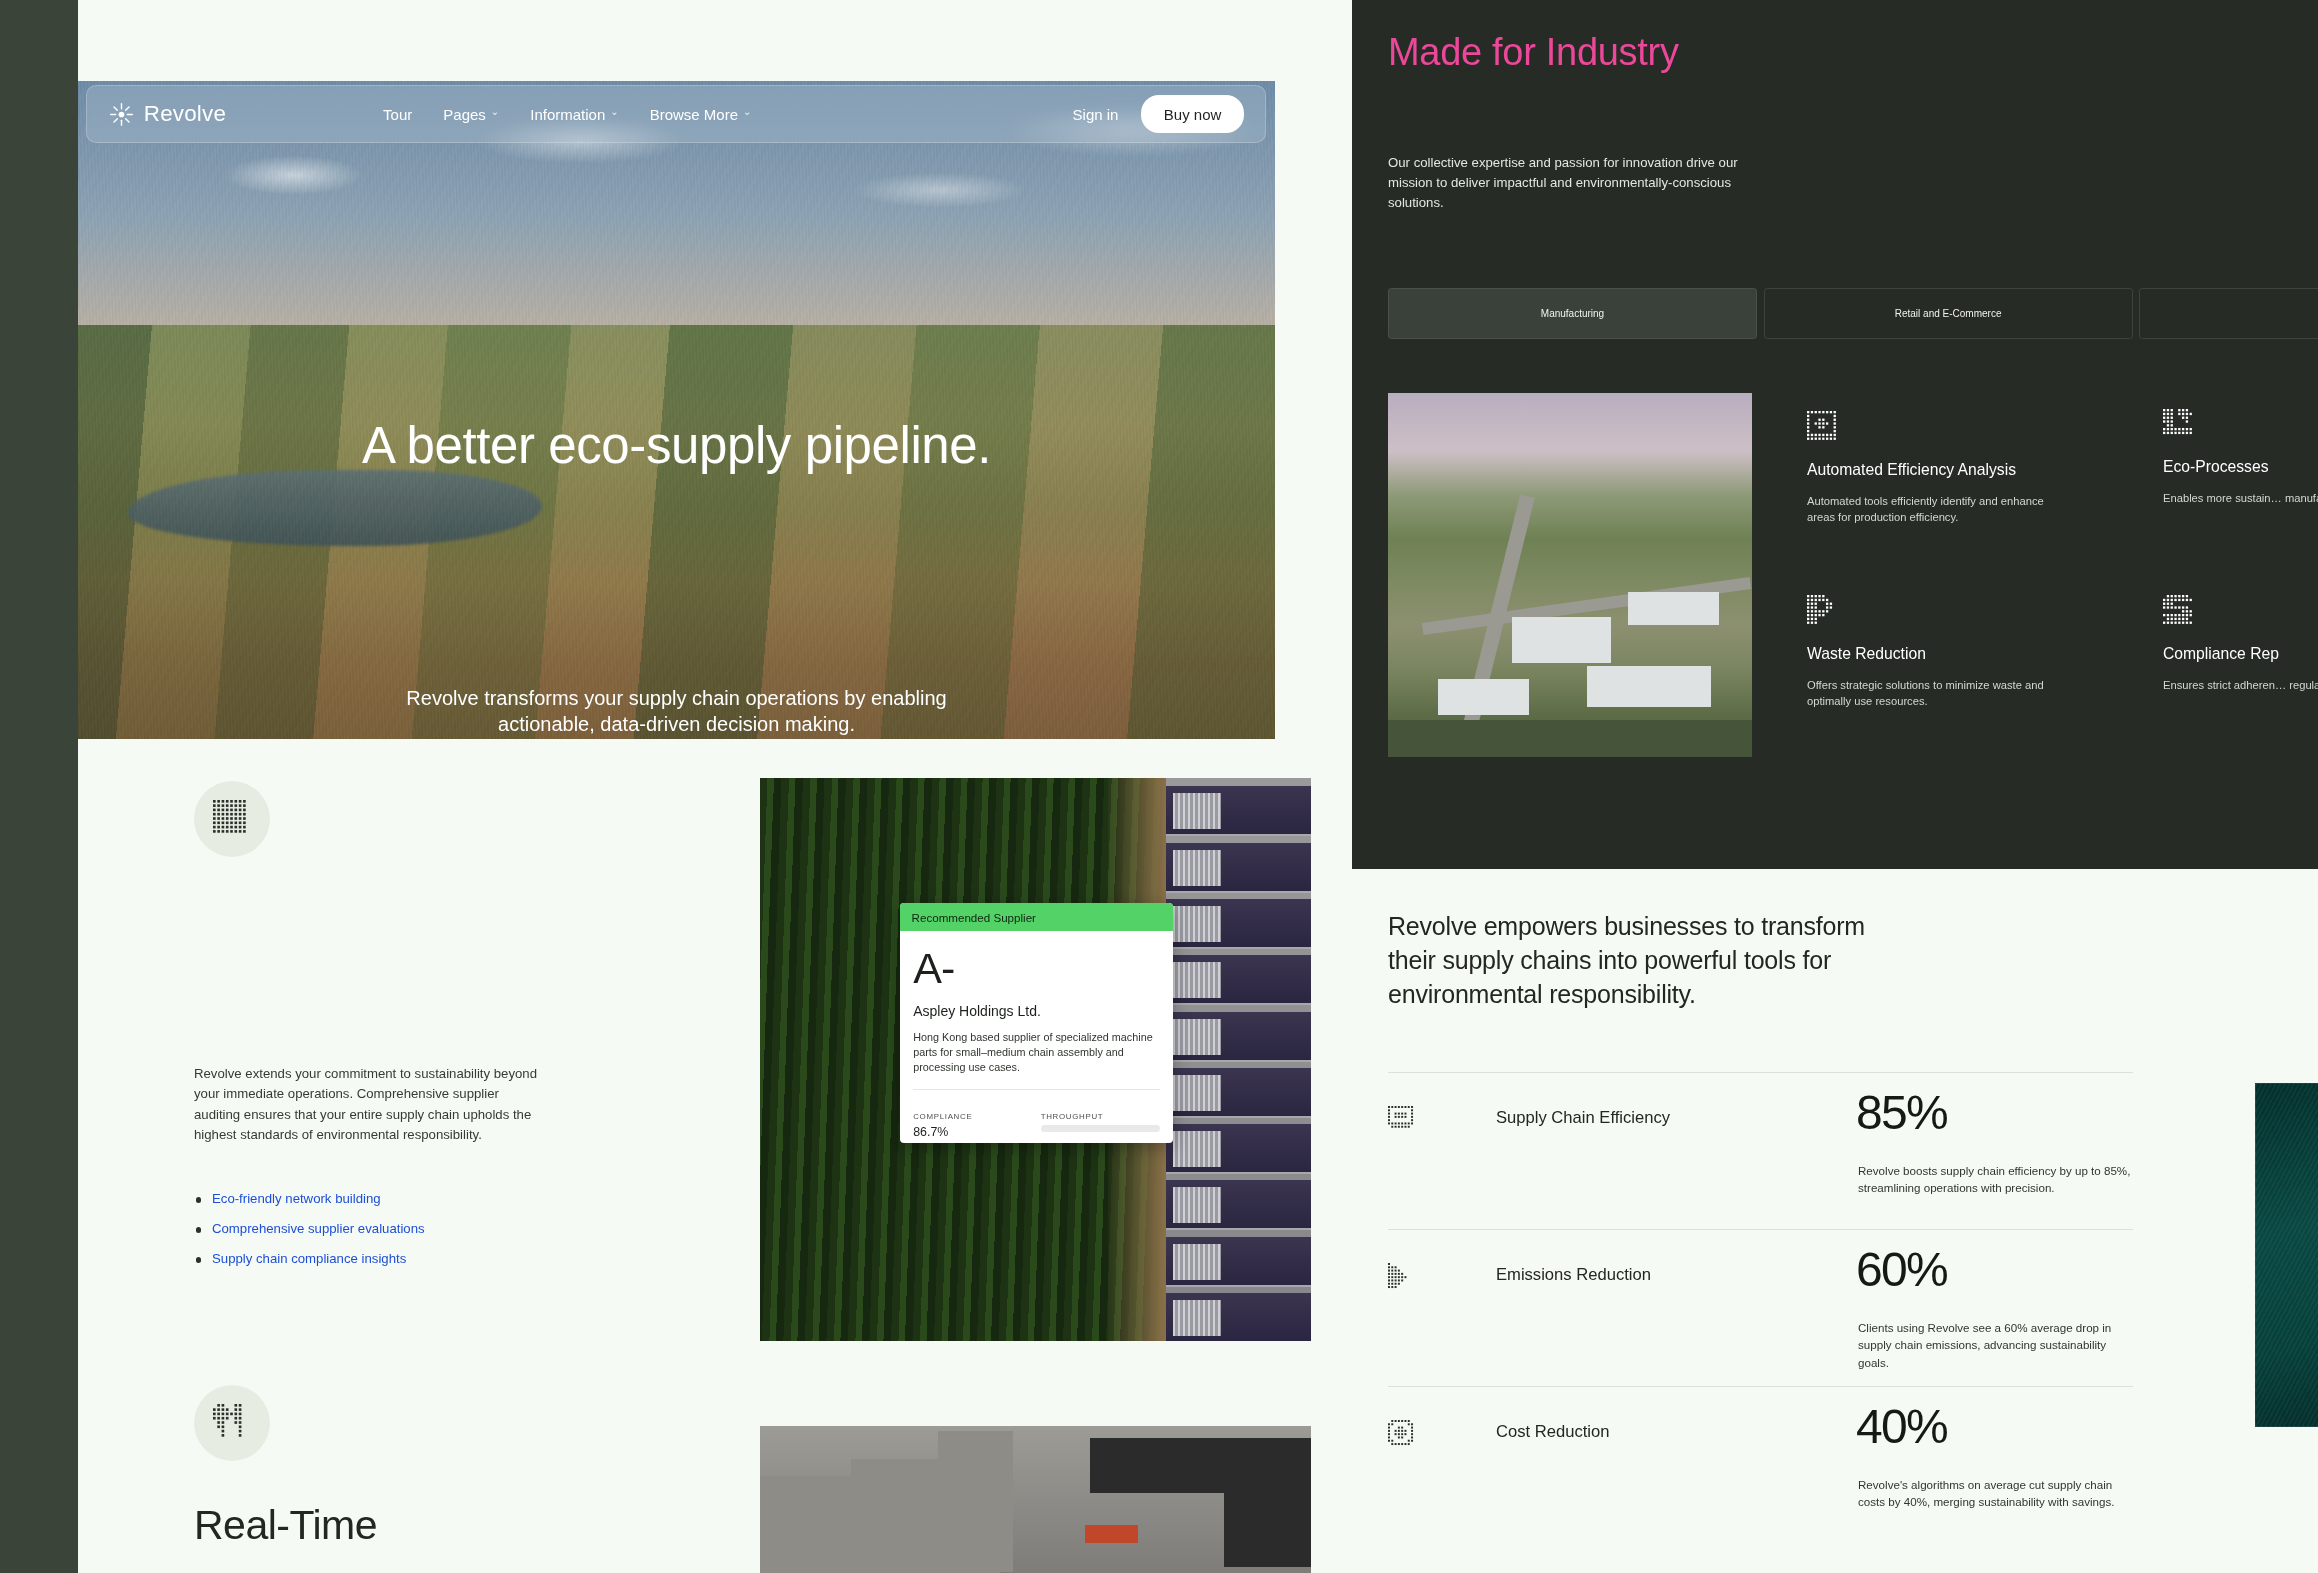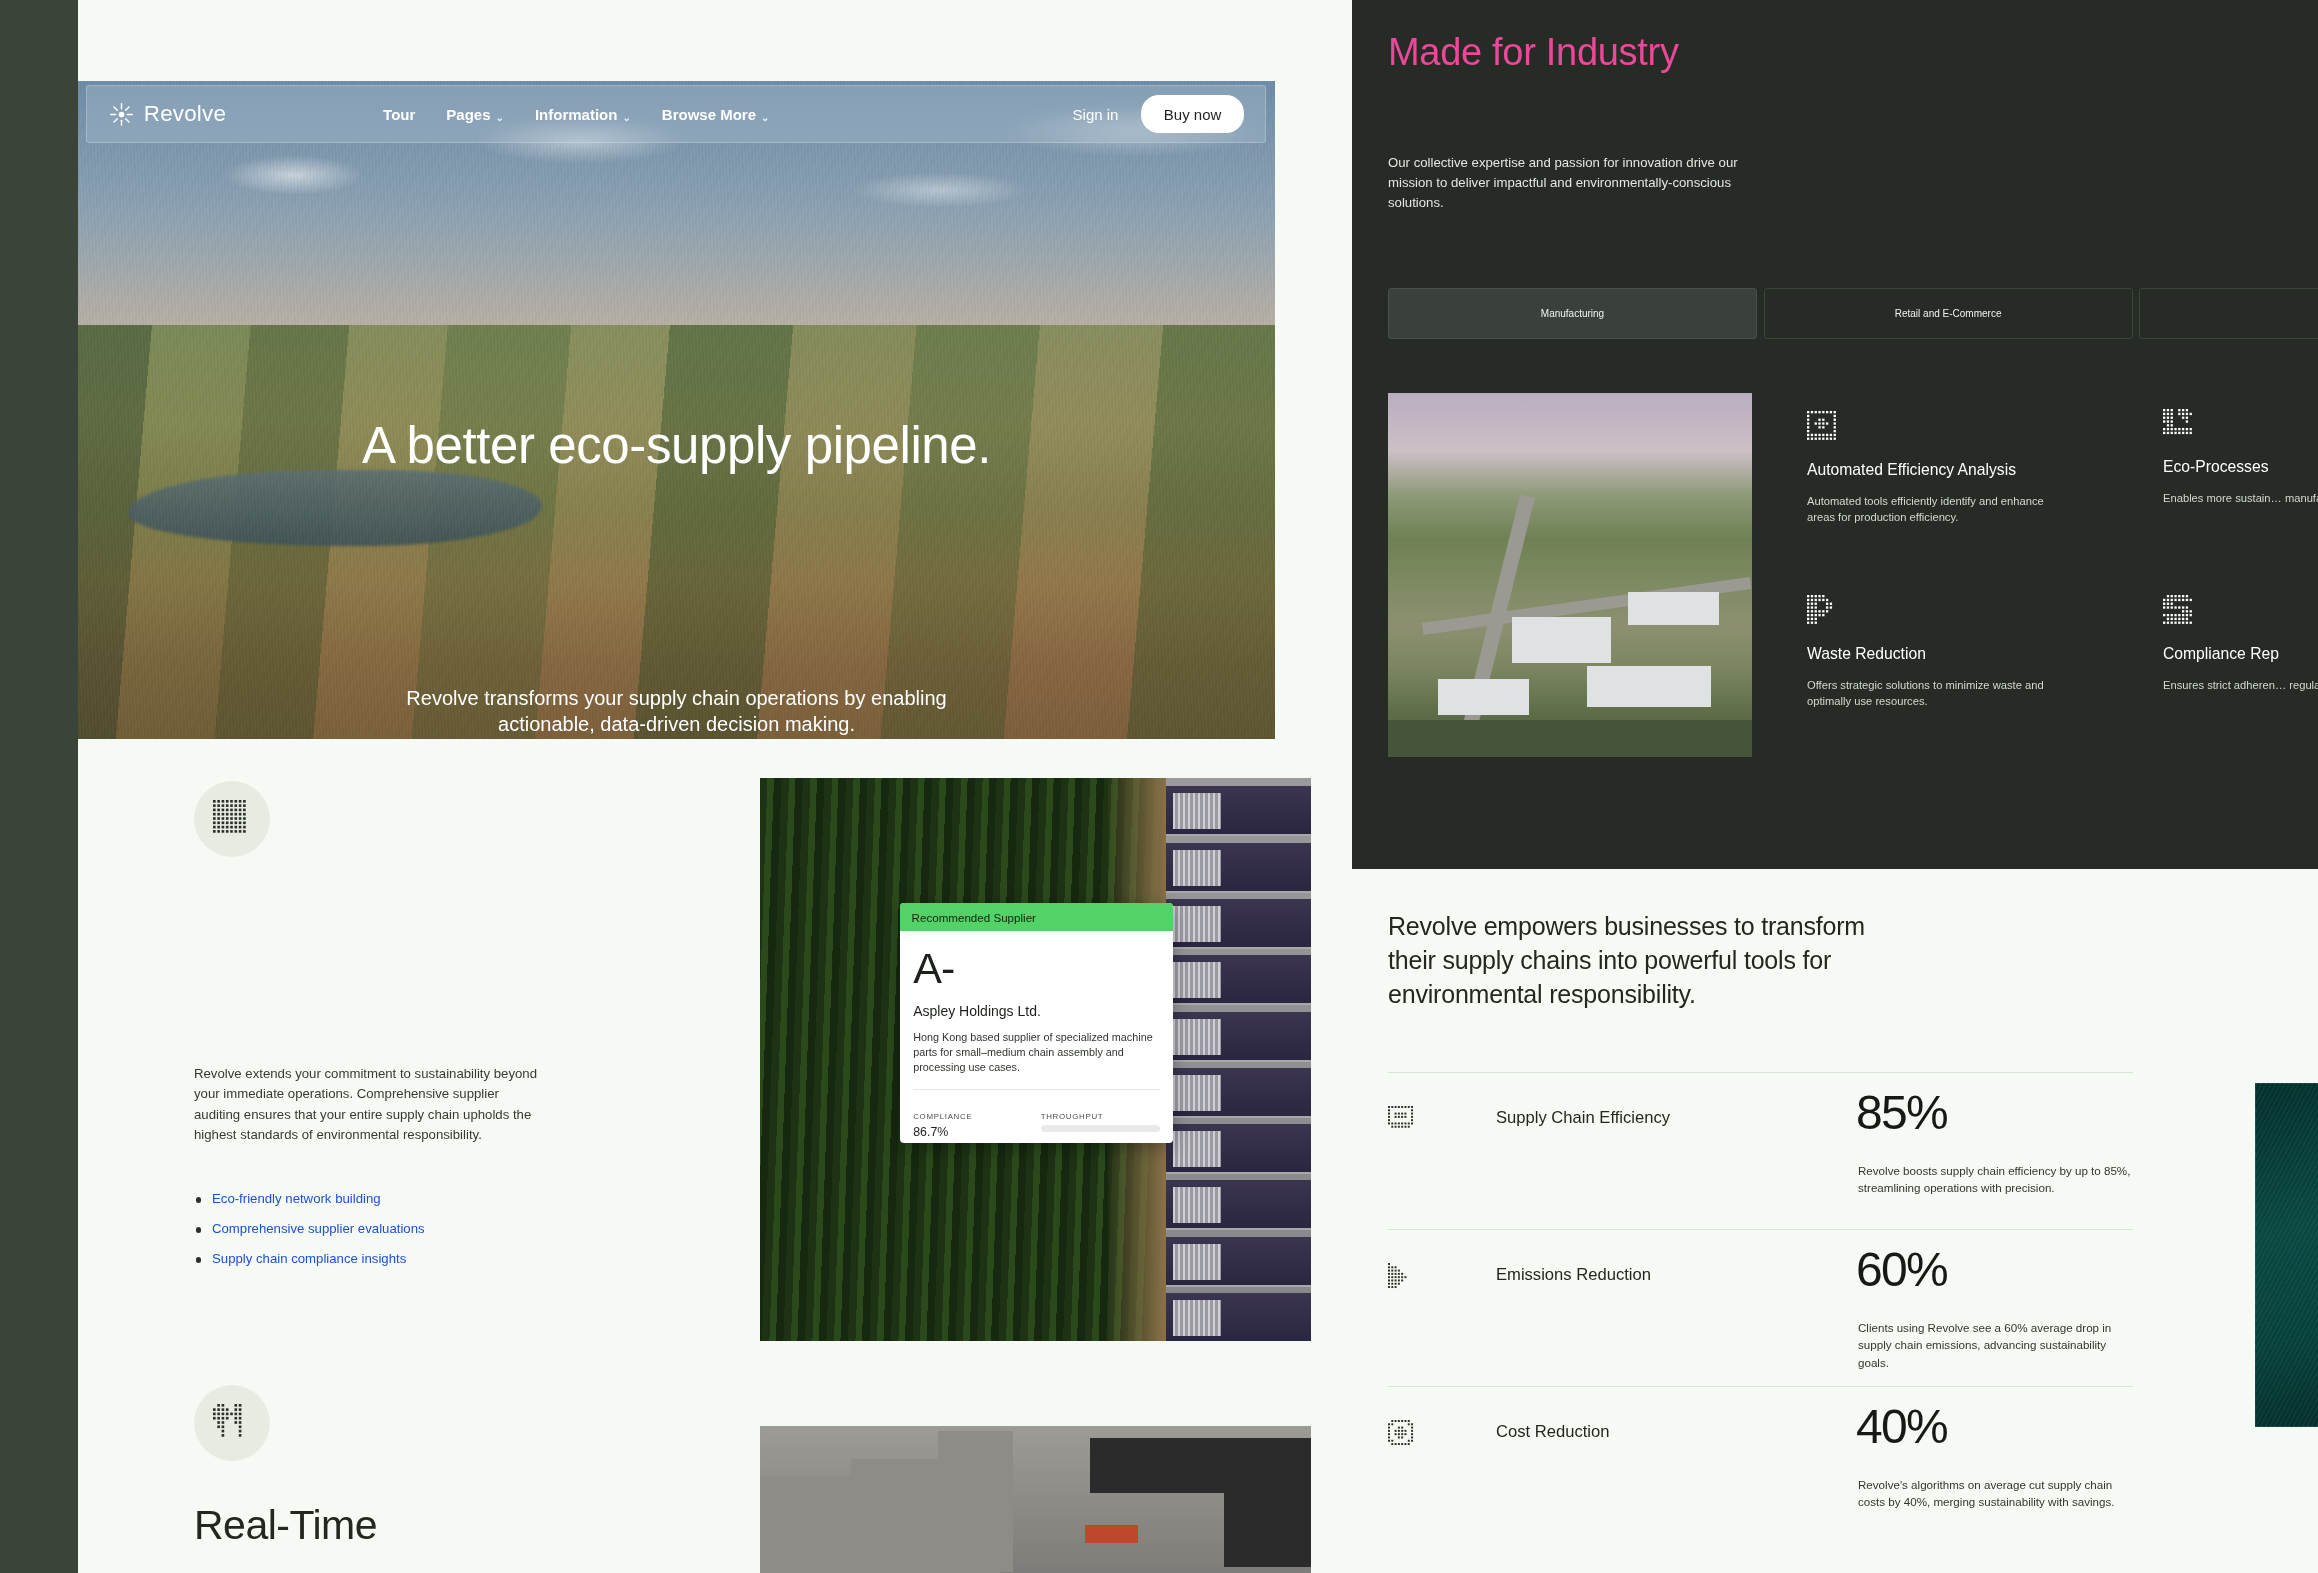--- a/index.html
+++ b/index.html
@@ -49,30 +49,30 @@
     background: linear-gradient(180deg,#5c6f72,#3f5257); filter: blur(1.7px); opacity:.9; }
   .hero .grain { position:absolute; inset:0;
     background-image: repeating-linear-gradient(87deg, rgba(0,0,0,.05) 0 1.7px, rgba(255,255,255,.03) 1.7px 3.3px);
     opacity:.5; }
 
   
   .navbar {
     position: absolute; left: 8.3px; top: 4.1px; width: 1180px; height: 58px;
     background: rgba(180,200,215,.32);
     border: 0.8px solid rgba(255,255,255,.22);
-    border-radius: 3px;
+    border-radius: 10px;
     backdrop-filter: blur(5px);
     display: flex; align-items: center;
     padding: 0 21.5px;
   }
   .brand { display:flex; align-items:center; gap:10px; }
   .brand-icon { width:25px; height:25px; position:relative; }
   .brand-name { color:#fff; font-size:22.4px; letter-spacing:0.2px; }
   .nav-links { display:flex; align-items:center; gap:31px; margin-left: 157px; }
-  .nav-link { color:#fff; font-size:15px; display:flex; align-items:flex-end; gap:5px; cursor:pointer;font-weight:bold; }
+  .nav-link { color:#fff; font-size:15px; display:flex; align-items:flex-start; gap:5px; cursor:pointer; }
   .chev { font-size:10px; opacity:.85; }
   .nav-right { margin-left:auto; display:flex; align-items:center; gap:23px; }
   .signin { color:#fff; font-size:15px; cursor:pointer; }
   .buy-now {
     background:#fff; color:#1f231f; font-size:15px;
     padding:10.8px 22.4px; border-radius:18px; border:none; cursor:pointer;
     font-family:"Liberation Sans", sans-serif;
   }
 
   .hero-title {

